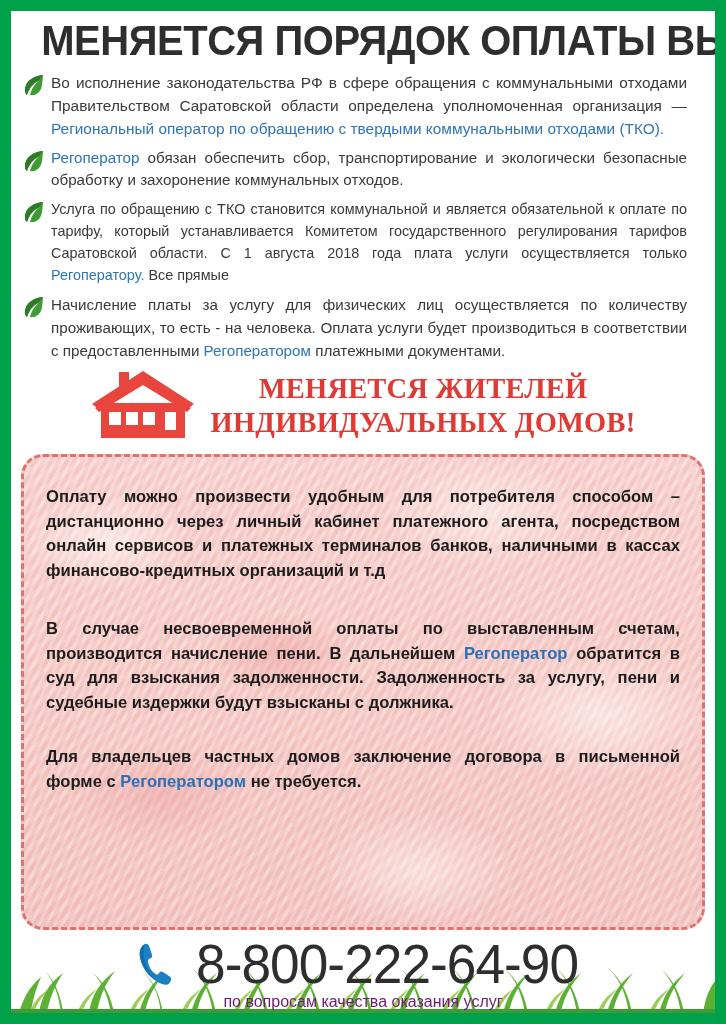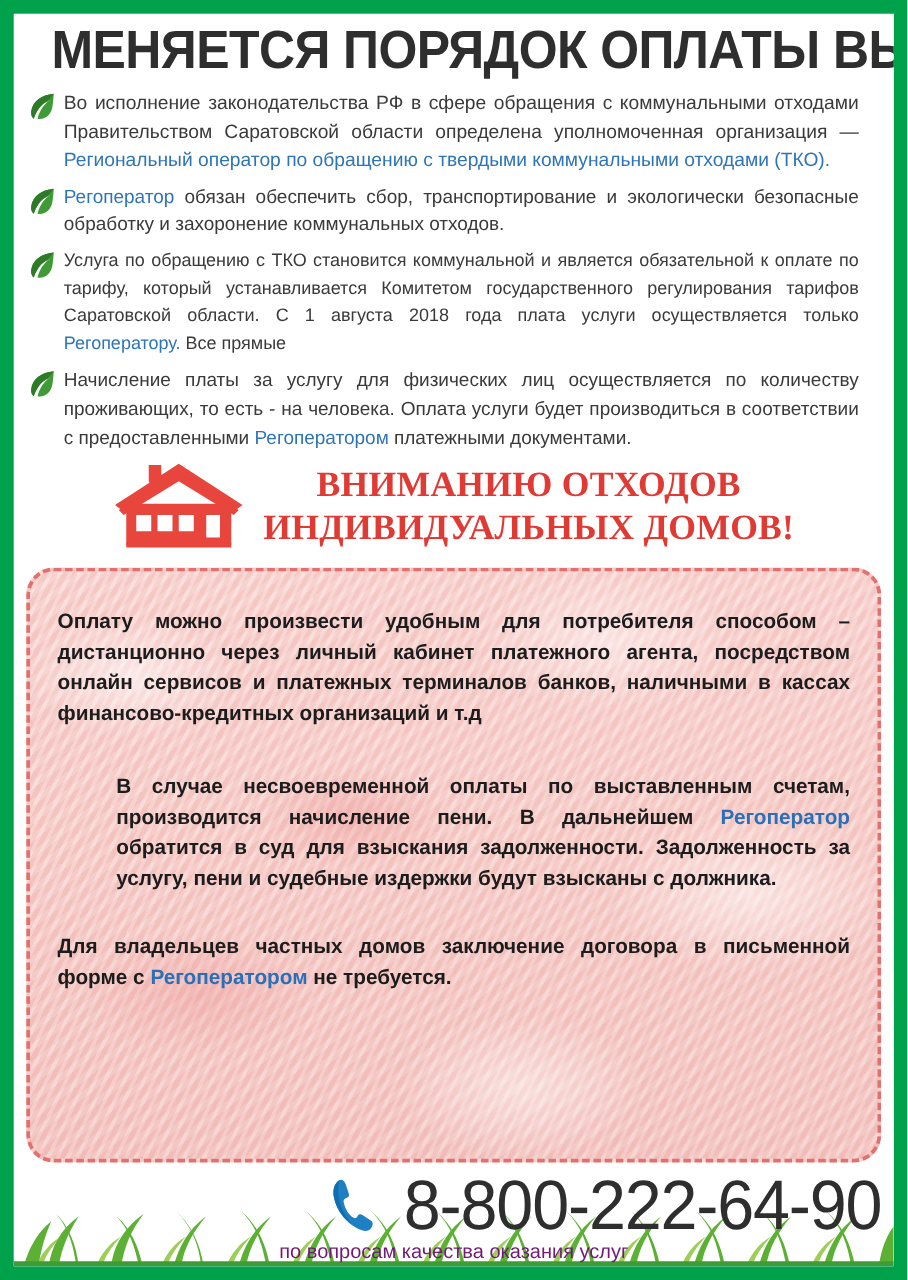--- a/index.html
+++ b/index.html
@@ -125,21 +125,21 @@
     padding: 28px 22px 0 22px;
   }
   .ptext {
     color: #1c1c1c;
     font-weight: bold;
     font-size: 16.6px;
     line-height: 24.5px;
     text-align: justify;
     margin: 0 0 30px 0;
   }
-  .ptext.pb2 { margin-top: 34px; margin-left: 47px; }
+  .ptext.pb2 { margin-top: 34px; }
   .ptext.pb3 { margin-top: 30px; }
   .pblue { color: #2b6fb8; }
 
   
   .footer {
     position: absolute;
     left: 0;
     right: 0;
     bottom: 0;
     height: 78px;
@@ -148,21 +148,21 @@
     position: absolute;
     left: 0; right: 0; bottom: 0;
     height: 48px;
   }
   .grass svg { display:block; width:100%; height:100%; }
   .phone-row {
     position: absolute;
     left: 0; right: 0; top: 0;
     display: flex;
     align-items: center;
-    justify-content: flex-end;
+    justify-content: center;
   }
   .phone-icon { width: 34px; height: 44px; margin-right: 14px; }
   .phone-icon svg { display:block; }
   .phone-num {
     font-family: "Liberation Sans Narrow", "Liberation Sans", sans-serif;
     font-size: 56px;
     line-height: 58px;
     color: #2e2e2e;
     letter-spacing: -1px;
     transform: scaleX(0.95);
@@ -254,21 +254,21 @@
           <g fill="#ffffff">
             <rect x="18" y="42" width="12" height="13"></rect>
             <rect x="35" y="42" width="12" height="13"></rect>
             <rect x="52" y="42" width="12" height="13"></rect>
             <rect x="74" y="42" width="11" height="18"></rect>
           </g>
           <rect x="10" y="64" width="84" height="4" fill="#e8453c"></rect>
         </svg>
       </span>
       <div class="attn-text">
-        <div>ВНИМАНИЮ ОТХОДОВ</div>
+        <div>МЕНЯЕТСЯ ЖИТЕЛЕЙ</div>
         <div>ИНДИВИДУАЛЬНЫХ ДОМОВ!</div>
       </div>
     </div>
 
     <div class="pinkbox">
       <p class="ptext pb1">Оплату можно произвести удобным для потребителя способом – дистанционно через личный кабинет платежного агента, посредством онлайн сервисов и платежных терминалов банков, наличными в кассах финансово-кредитных организаций и т.д</p>
       <p class="ptext pb2"><span>В случае несвоевременной оплаты по выставленным счетам, производится начисление пени. В дальнейшем </span><span class="pblue">Регоператор</span><span> обратится в суд для взыскания задолженности. Задолженность за услугу, пени и судебные издержки будут взысканы с должника.</span></p>
       <p class="ptext pb3"><span>Для владельцев частных домов заключение договора в письменной форме с </span><span class="pblue">Регоператором</span><span> не требуется.</span></p>
     </div>
 

